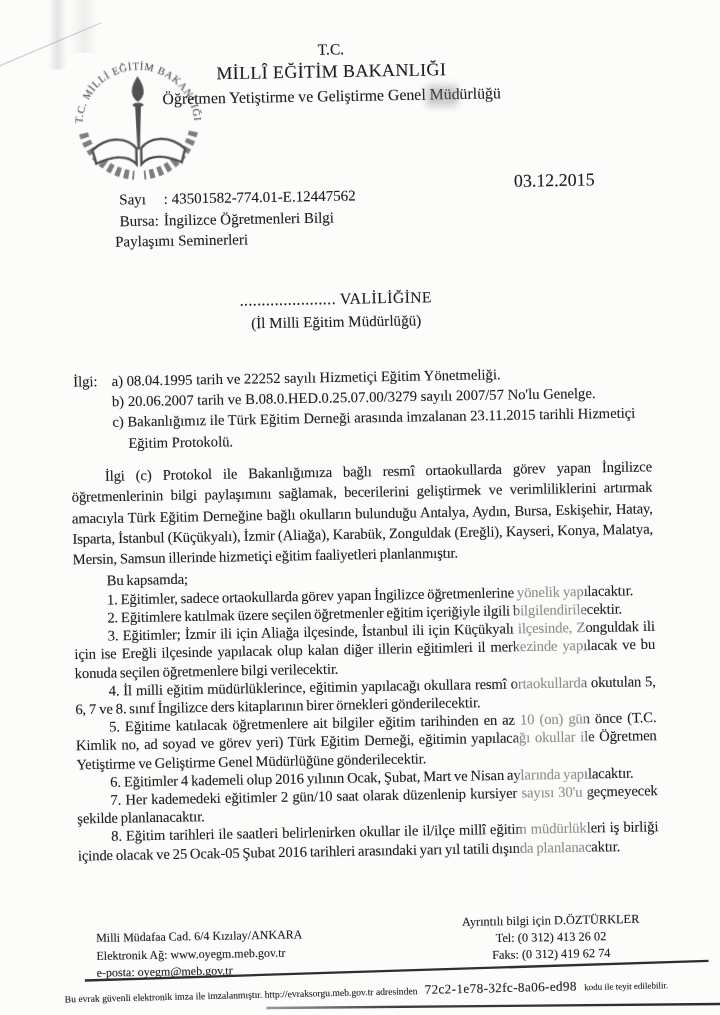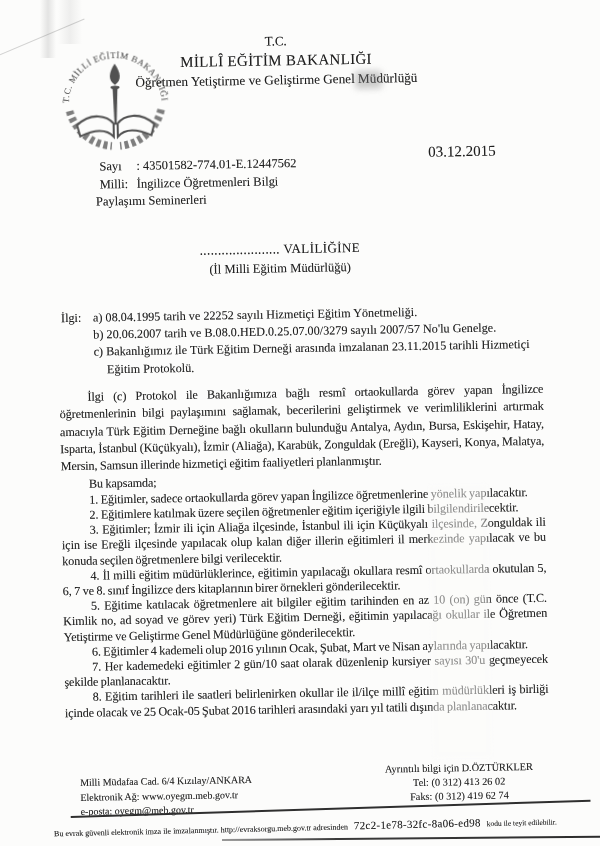--- a/index.html
+++ b/index.html
@@ -97,21 +97,21 @@
     <div class="smudge-hdr"></div>
 
     <div class="date">03.12.2015</div>
 
     <div class="meta">
       <div class="meta-row">
         <span class="meta-label">Sayı</span>
         <span>: 43501582-774.01-E.12447562</span>
       </div>
       <div class="meta-row">
-        <span class="meta-label">Milli:</span>
+        <span class="meta-label">Bursa:</span>
         <span>İngilizce Öğretmenleri Bilgi</span>
       </div>
       <div class="meta-indent">Paylaşımı Seminerleri</div>
     </div>
 
     <div class="recipient">
       <div class="recipient-line1">...................... VALİLİĞİNE</div>
       <div class="recipient-line2">(İl Milli Eğitim Müdürlüğü)</div>
     </div>
 

